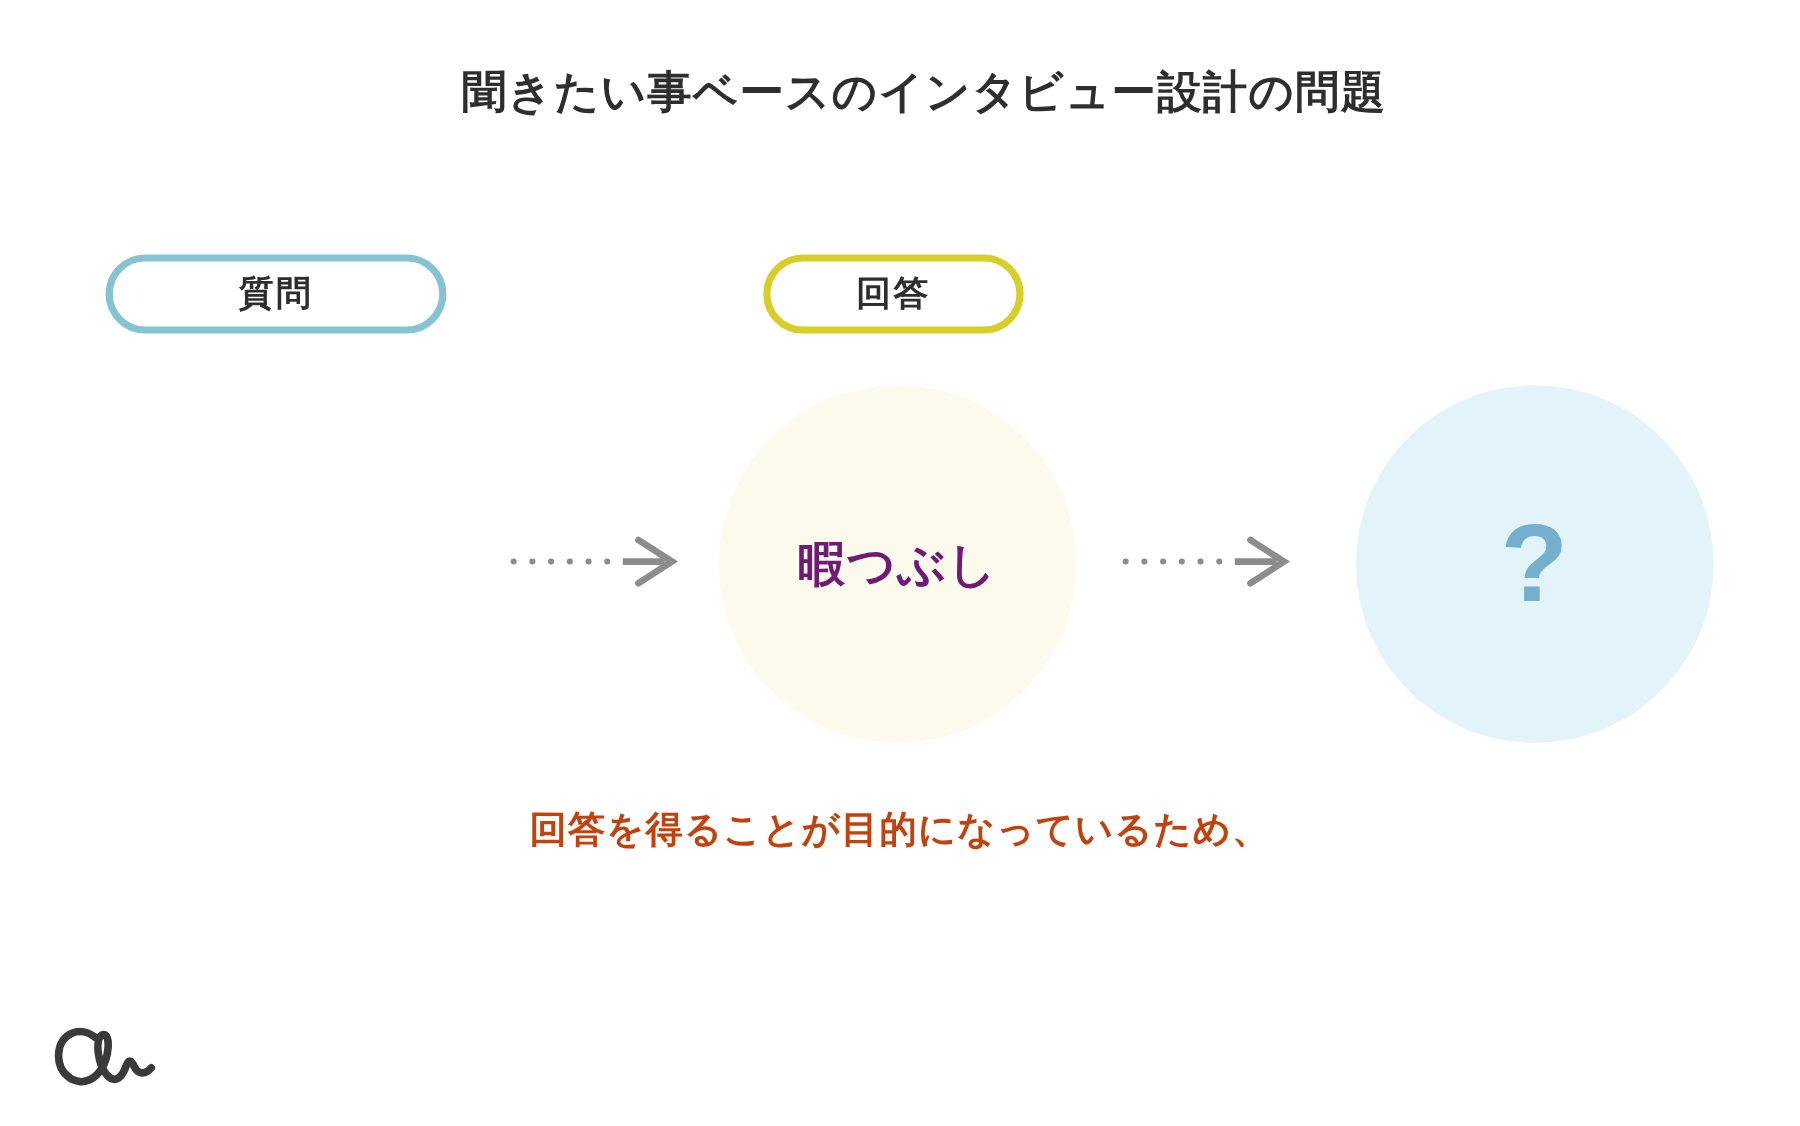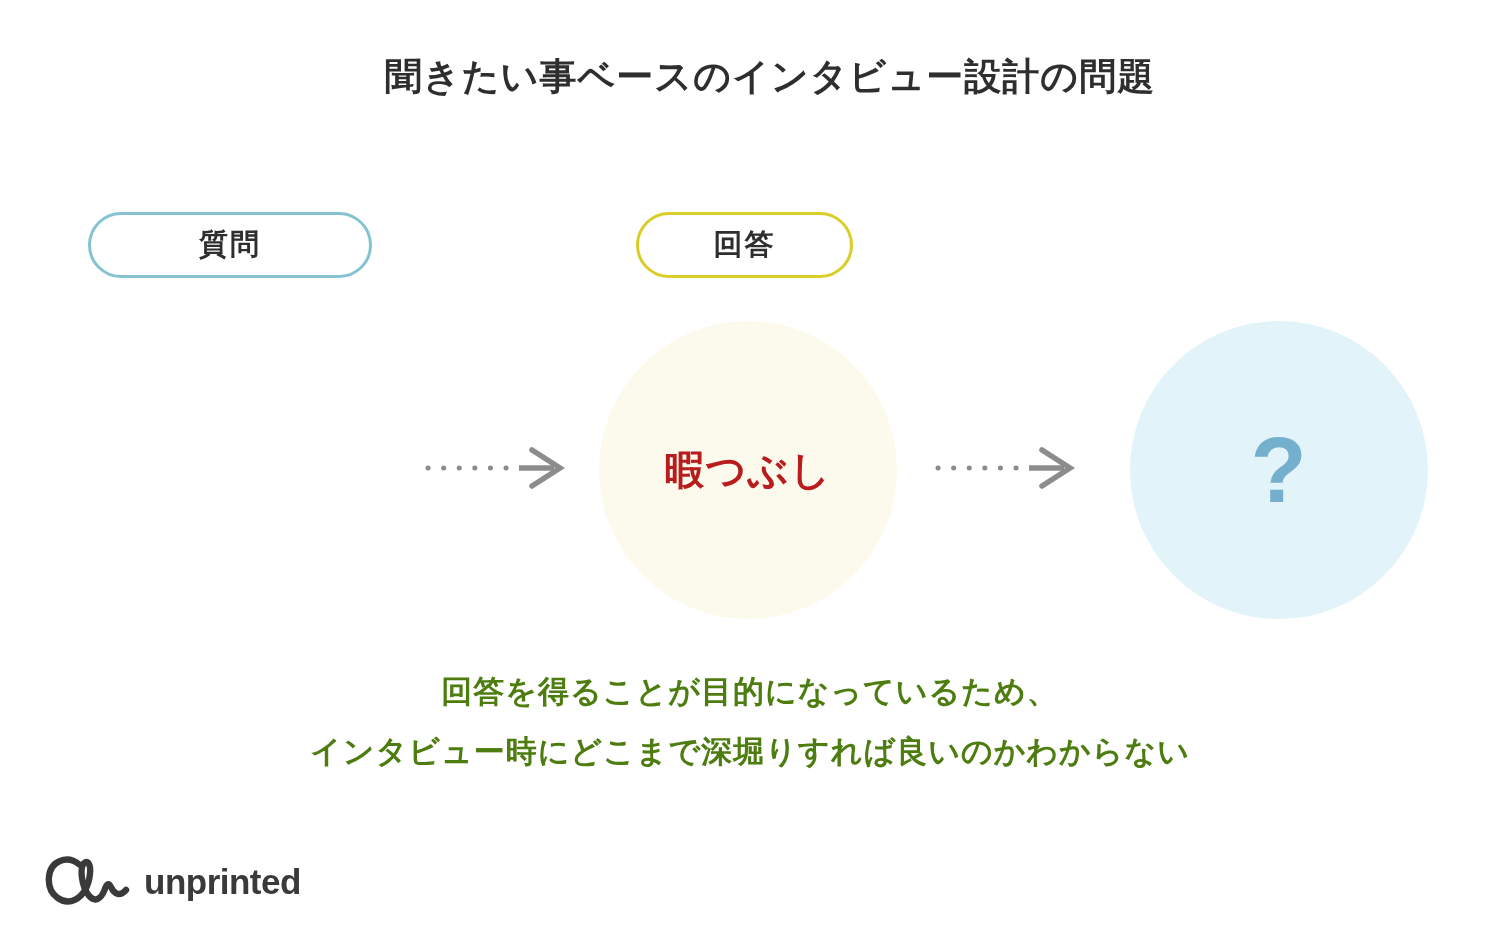--- a/index.html
+++ b/index.html
@@ -24,21 +24,21 @@
     font-size: 37px;
     font-weight: 700;
     letter-spacing: 1px;
     color: #2e2e2e;
     padding-left: 20px;
   }
   .pill {
     position: absolute;
     top: 212px;
     height: 66px;
-    border: 3px solid #c4b5fd;
+    border: 6px solid #c4b5fd;
     border-radius: 36px;
     background: #ffffff;
     box-sizing: border-box;
     display: flex;
     align-items: center;
     justify-content: center;
     font-size: 29px;
     font-weight: 700;
     letter-spacing: 2px;
     color: #2e2e2e;
@@ -82,21 +82,21 @@
 
   .caption {
     position: absolute;
     top: 662px;
     left: 0;
     width: 100%;
     text-align: center;
     font-size: 31px;
     font-weight: 700;
     letter-spacing: 1px;
-    color: #4d7c0f;
+    color: #c2410c;
     line-height: 60px;
   }
   .logo {
     position: absolute;
     left: 42px;
     top: 852px;
     display: flex;
     align-items: center;
     gap: 14px;
   }
@@ -115,42 +115,40 @@
   <div class="title">聞きたい事ベースのインタビュー設計の問題</div>
 
   <div class="pill pill-question" style="border-color: rgb(133, 195, 211);">
     <span>質問</span>
   </div>
   <div class="pill pill-answer" style="border-color: rgb(217, 206, 39);">
     <span>回答</span>
   </div>
 
   <div class="circle circle-answer" style="background: rgb(252, 250, 236);">
-    <span style="color: #b91c1c; text-align: right;">暇つぶし</span>
+    <span style="color: #701a75; text-align: right;">暇つぶし</span>
   </div>
   <div class="circle circle-action" style="background: rgb(226, 244, 249);">
     <span class="qmark" style="color: rgb(116, 176, 205);">?</span>
   </div>
 
   <svg class="arrow arrow-1" viewBox="0 0 150 44" aria-hidden="true">
     <line x1="8" y1="22" x2="94" y2="22" stroke="#8C8C8C" stroke-width="5" stroke-linecap="round" stroke-dasharray="0.1 15.5"></line>
     <line x1="99" y1="22" x2="134" y2="22" stroke="#8C8C8C" stroke-width="5.5"></line>
     <polyline points="112,4 140,22 112,40" fill="none" stroke="#8C8C8C" stroke-width="5.5" stroke-linecap="round" stroke-linejoin="miter"></polyline>
   </svg>
   <svg class="arrow arrow-2" viewBox="0 0 150 44" aria-hidden="true">
     <line x1="8" y1="22" x2="94" y2="22" stroke="#8C8C8C" stroke-width="5" stroke-linecap="round" stroke-dasharray="0.1 15.5"></line>
     <line x1="99" y1="22" x2="134" y2="22" stroke="#8C8C8C" stroke-width="5.5"></line>
     <polyline points="112,4 140,22 112,40" fill="none" stroke="#8C8C8C" stroke-width="5.5" stroke-linecap="round" stroke-linejoin="miter"></polyline>
   </svg>
 
   <div class="caption">
     <div>回答を得ることが目的になっているため、</div>
-    <div>インタビュー時にどこまで深堀りすれば良いのかわからない</div>
   </div>
 
   <div class="logo">
     <svg width="88" height="60" viewBox="0 0 90 60" aria-hidden="true">
       <path d="M 38 12 C 26 2 8 8 7 26 C 6 44 22 54 34 48 C 42 44 48 34 49 22 C 50 14 48 8 44 10 C 38 14 40 34 48 44 C 54 51 60 48 64 38 C 66 32 68 30 71 36 C 74 43 80 45 86 38" fill="none" stroke="#3a3a3a" stroke-width="6.5" stroke-linecap="round" stroke-linejoin="round"></path>
     </svg>
-    <span class="logo-text">unprinted</span>
   </div>
 
 </div>
 
 </body></html>

